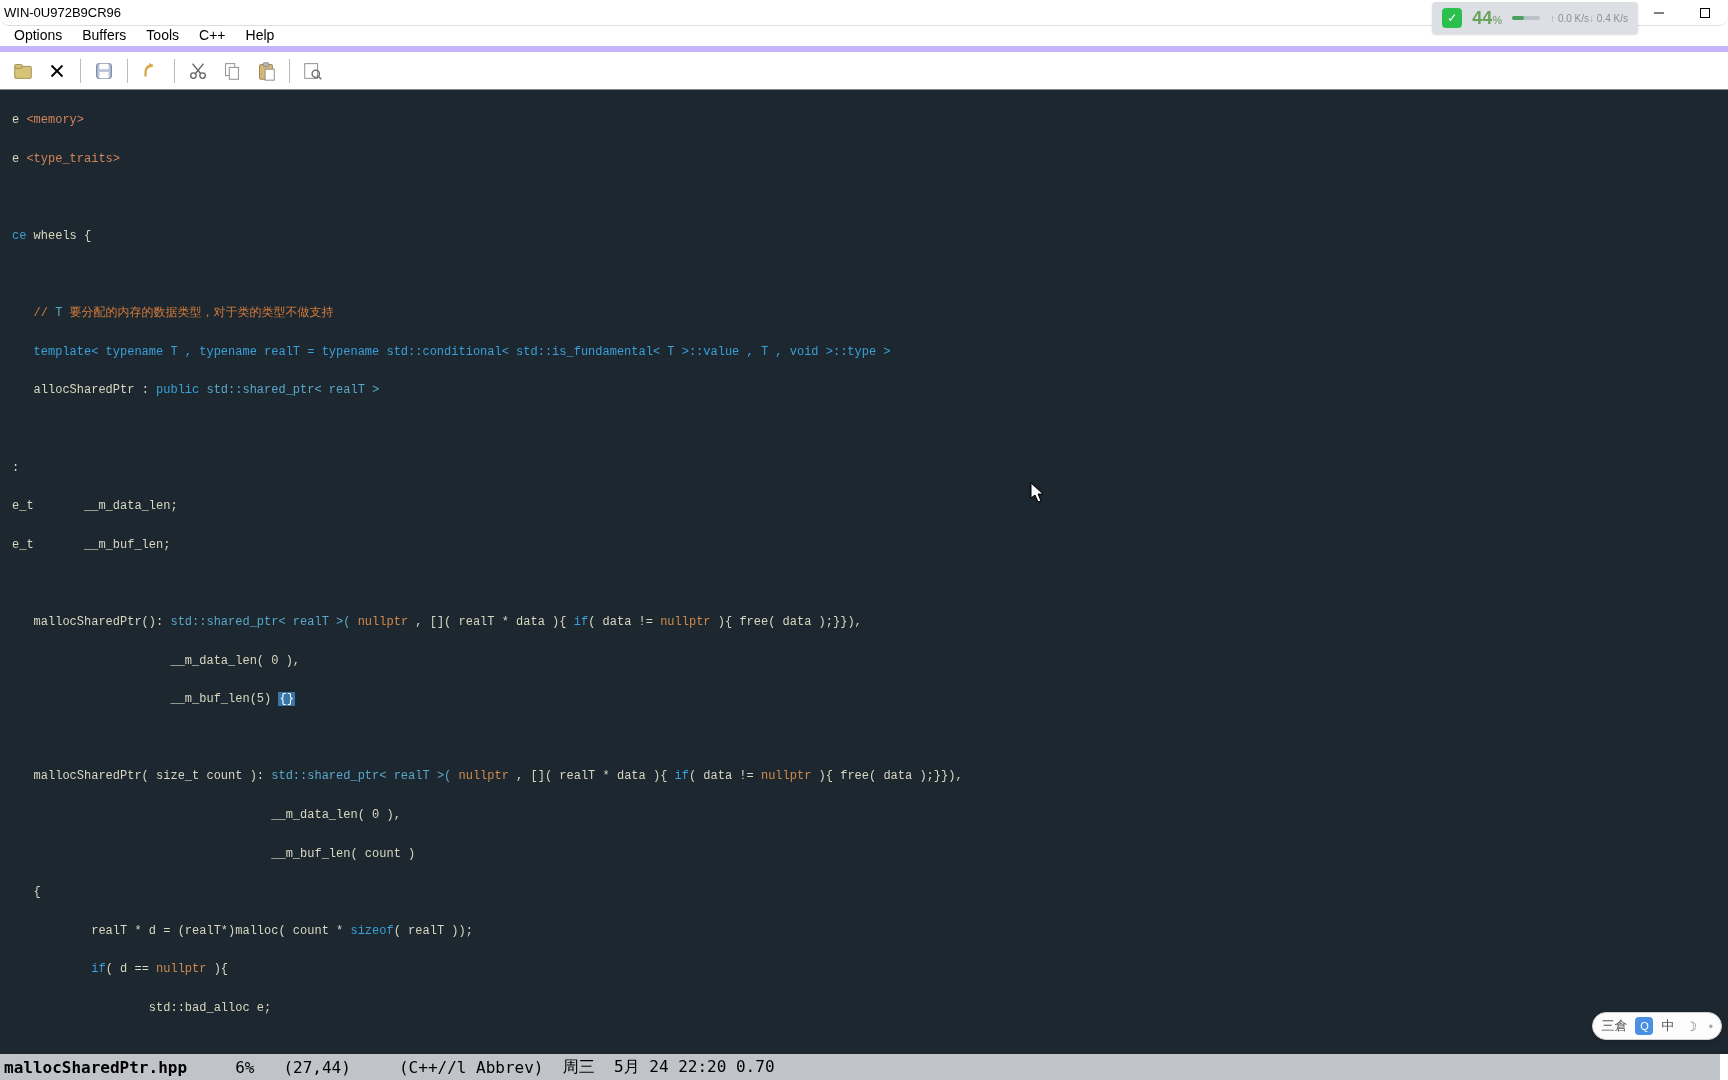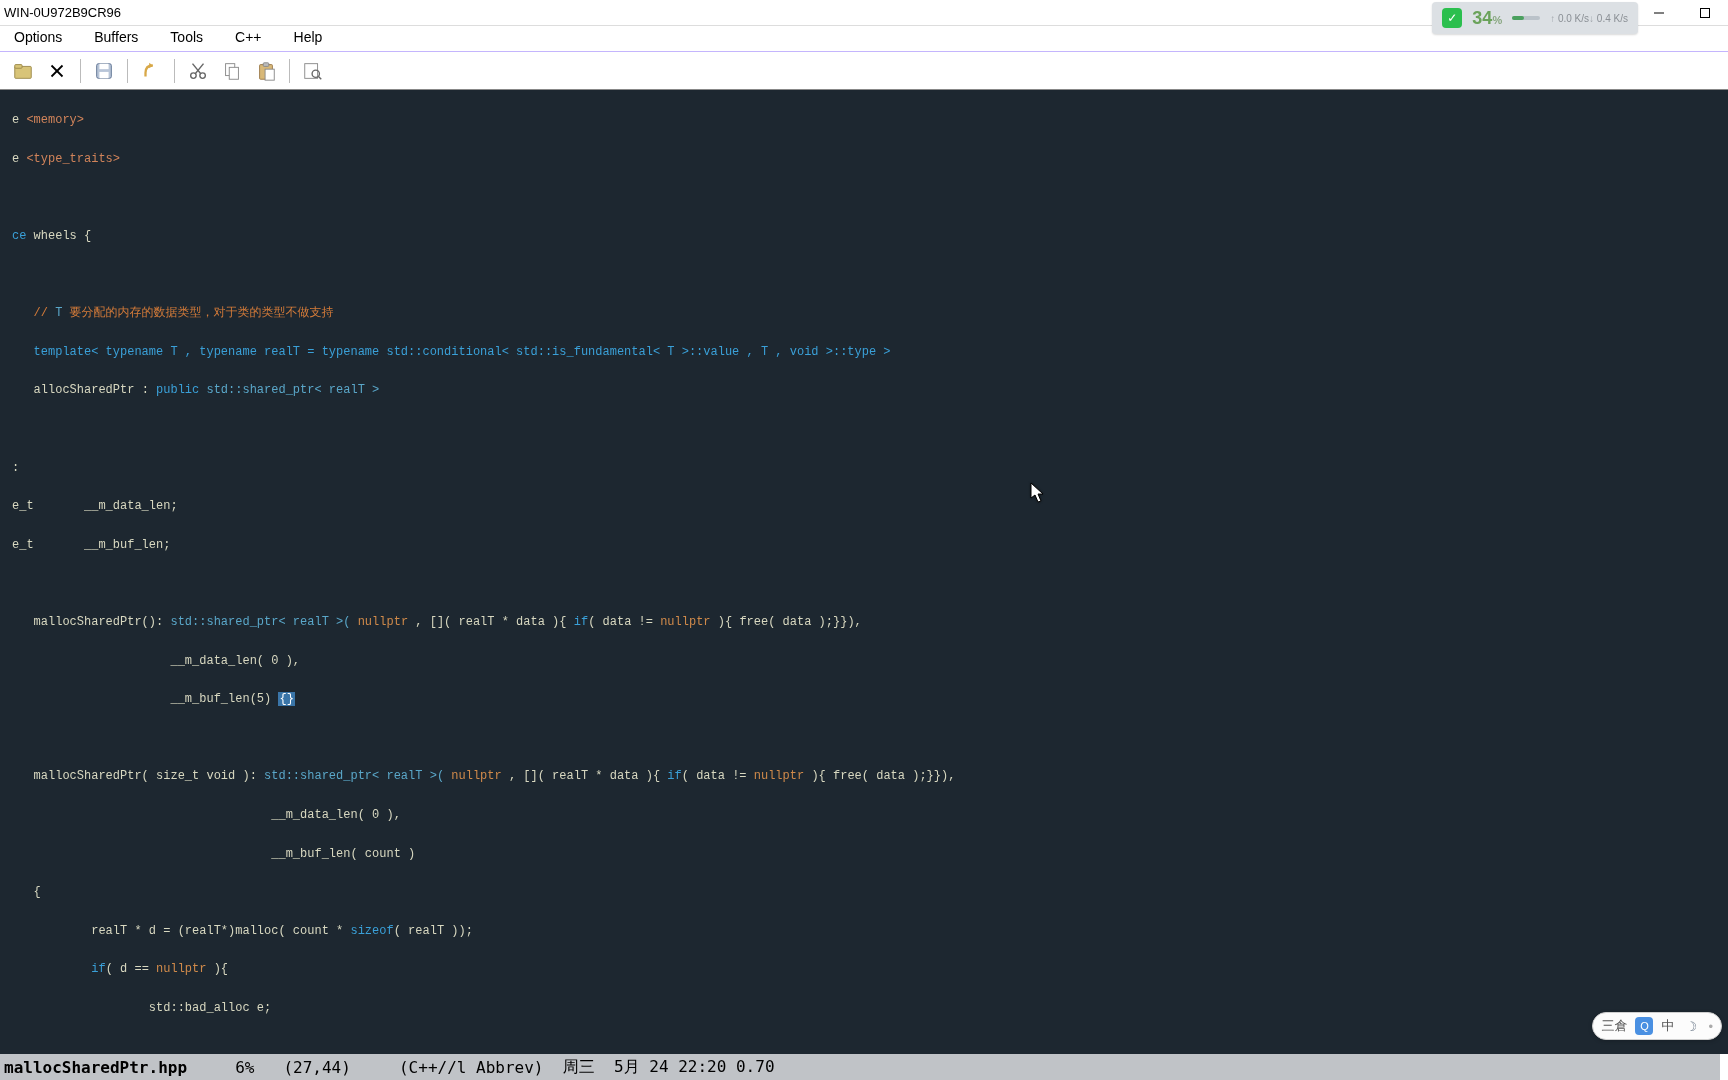--- a/index.html
+++ b/index.html
@@ -9,20 +9,21 @@
   background:#fff;
   width:1728px; height:1080px;
   overflow:hidden;
   position:relative;
 }
 .titlebar {
   height:26px; background:#fff;
   display:flex; align-items:center;
   padding-left:4px;
   border-bottom:1px solid #ddd;
+  border-radius:9px;
 }
 .titlebar .title { color:#000; font-size:13px; }
 .win-controls { position:absolute; right:0; top:0; height:26px; display:flex; }
 .win-btn { width:46px; height:26px; display:flex; align-items:center; justify-content:center; color:#000; }
 .win-btn svg { width:10px; height:10px; }
 
 .sysmon {
   position:absolute; right:90px; top:2px; height:32px;
   background:#dce0e4; border-radius:4px;
   display:flex; align-items:center; padding:0 10px; gap:10px;
@@ -33,22 +34,22 @@
   display:flex; align-items:center; justify-content:center; color:#fff;
   font-size:12px;
 }
 .sysmon .pct { color:#6aa25a; font-size:18px; font-weight:bold; }
 .sysmon .bars { display:flex; flex-direction:row; font-size:10px; color:#8a8f95; line-height:11px; }
 .sysmon .bars .up::before{content:"↑ "; color:#a0a5aa;}
 .sysmon .bars .dn::before{content:"↓ "; color:#a0a5aa;}
 
 .menubar {
   height:26px; background:#fff;
-  display:flex; align-items:flex-start; padding-left:4px; gap:12px;
-  border-bottom:1px solid #c4b5fd;
+  display:flex; align-items:flex-end; padding-left:4px; gap:0;
+  border-bottom:6px solid #c4b5fd;
 }
 .menubar .mi { padding:3px 10px; color:#000; font-size:14px; cursor:default; }
 
 .toolbar {
   height:38px; background:#fff;
   display:flex; align-items:center; padding-left:6px; gap:0;
   border-bottom:1px solid #888;
 }
 .tb { width:30px; height:30px; display:flex; align-items:center; justify-content:center; margin:0 2px; border:1px solid transparent; border-radius:2px;}
 .tb svg{width:22px;height:22px;}
@@ -116,21 +117,21 @@
     </div>
   <div class="win-btn">
       <svg viewBox="0 0 10 10">
         <rect x="0.5" y="0.5" width="9" height="9" fill="none" stroke="#000" stroke-width="1"></rect>
       </svg>
     </div>
 </div>
 
 <div class="sysmon">
   <div class="shield">✓</div>
-  <div class="pct"><span>34</span><span style="font-size:11px;color:#8aa882">%</span></div>
+  <div class="pct"><span>44</span><span style="font-size:11px;color:#8aa882">%</span></div>
   <div style="width:28px;height:4px;background:#bac2c9;border-radius:2px;position:relative;">
       <div style="width:44%;height:100%;background:#4aa05e;border-radius:2px;"></div>
     </div>
   <div class="bars">
     <div class="up">0.0 K/s</div>
     <div class="dn">0.4 K/s</div>
   </div>
 </div>
 
 <div class="menubar">
@@ -212,21 +213,21 @@
 <div class="line"><span>   </span><span class="c-id">allocSharedPtr : </span><span class="c-kw">public </span><span class="c-ty">std::shared_ptr&lt; realT &gt;</span></div>
 <div class="line"></div>
 <div class="line"><span class="c-id">:</span></div>
 <div class="line"><span class="c-id">e_t       __m_data_len;</span></div>
 <div class="line"><span class="c-id">e_t       __m_buf_len;</span></div>
 <div class="line"></div>
 <div class="line"><span class="c-id">   mallocSharedPtr(): </span><span class="c-ty">std::shared_ptr&lt; realT &gt;( </span><span class="c-null">nullptr</span><span class="c-id"> , []( realT * data ){ </span><span class="c-kw">if</span><span class="c-id">( data != </span><span class="c-null">nullptr</span><span class="c-id"> ){ free( data );}}),</span></div>
 <div class="line"><span class="c-id">                      __m_data_len( 0 ),</span></div>
 <div class="line"><span class="c-id">                      __m_buf_len(5) </span><span class="c-hl">{}</span></div>
 <div class="line"></div>
-<div class="line"><span class="c-id">   mallocSharedPtr( size_t void ): </span><span class="c-ty">std::shared_ptr&lt; realT &gt;( </span><span class="c-null">nullptr</span><span class="c-id"> , []( realT * data ){ </span><span class="c-kw">if</span><span class="c-id">( data != </span><span class="c-null">nullptr</span><span class="c-id"> ){ free( data );}}),</span></div>
+<div class="line"><span class="c-id">   mallocSharedPtr( size_t count ): </span><span class="c-ty">std::shared_ptr&lt; realT &gt;( </span><span class="c-null">nullptr</span><span class="c-id"> , []( realT * data ){ </span><span class="c-kw">if</span><span class="c-id">( data != </span><span class="c-null">nullptr</span><span class="c-id"> ){ free( data );}}),</span></div>
 <div class="line"><span class="c-id">                                    __m_data_len( 0 ),</span></div>
 <div class="line"><span class="c-id">                                    __m_buf_len( count )</span></div>
 <div class="line"><span class="c-id">   {</span></div>
 <div class="line"><span class="c-id">           realT * d = (realT*)malloc( count * </span><span class="c-kw">sizeof</span><span class="c-id">( realT ));</span></div>
 <div class="line"><span>           </span><span class="c-kw">if</span><span class="c-id">( d == </span><span class="c-null">nullptr</span><span class="c-id"> ){</span></div>
 <div class="line"><span class="c-id">                   std::bad_alloc e;</span></div>
 
 
 
 

